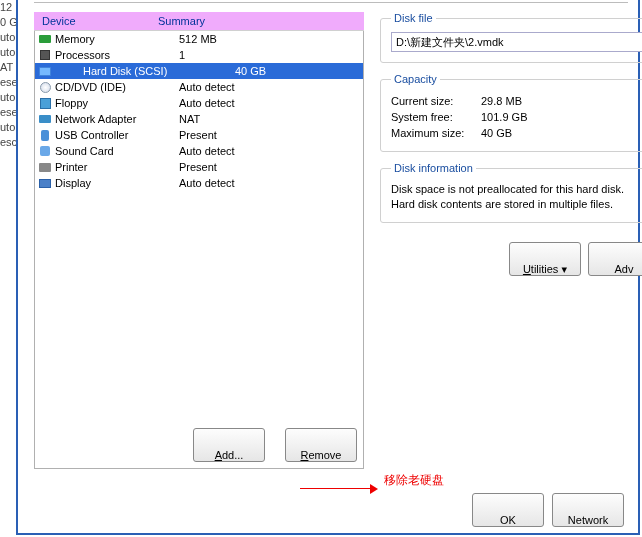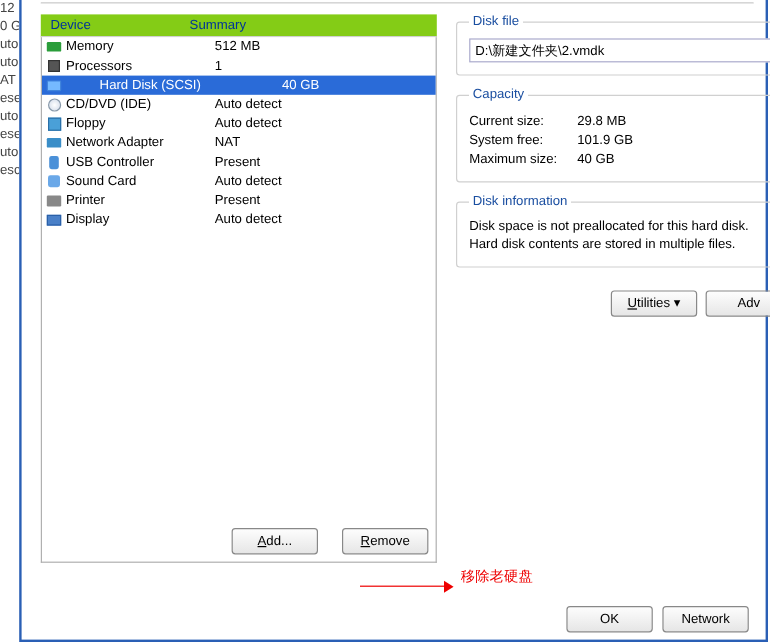--- a/index.html
+++ b/index.html
@@ -40,21 +40,21 @@
     width: 594px;
   }
   .device-panel {
     position: absolute;
     left: 0;
     top: 0;
     width: 330px;
   }
   .device-header {
     display: flex;
-    background: #84cc16;
+    background: #f0abfc;
     border-bottom: 1px solid #d0d0d0;
     padding: 3px 4px;
     color: #003399;
     font-size: 11px;
   }
   .col-device { width: 120px; padding-left: 4px; }
   .col-summary { flex: 1; }
   .device-row {
     display: flex;
     align-items: center;
@@ -97,21 +97,21 @@
   }
   .btn {
     min-width: 72px;
     height: 22px;
     border: 1px solid #888;
     background: linear-gradient(#fdfdfd,#e6e6e6);
     border-radius: 3px;
     font-size: 11px;
     text-align: center;
     line-height: 20px;
-    padding: 0 8px;
+    padding: 16px 8px;
     cursor: default;
   }
   .btn .ul { text-decoration: underline; }
   .right-panel {
     position: absolute;
     left: 346px;
     top: 0;
     width: 280px;
   }
   fieldset {

